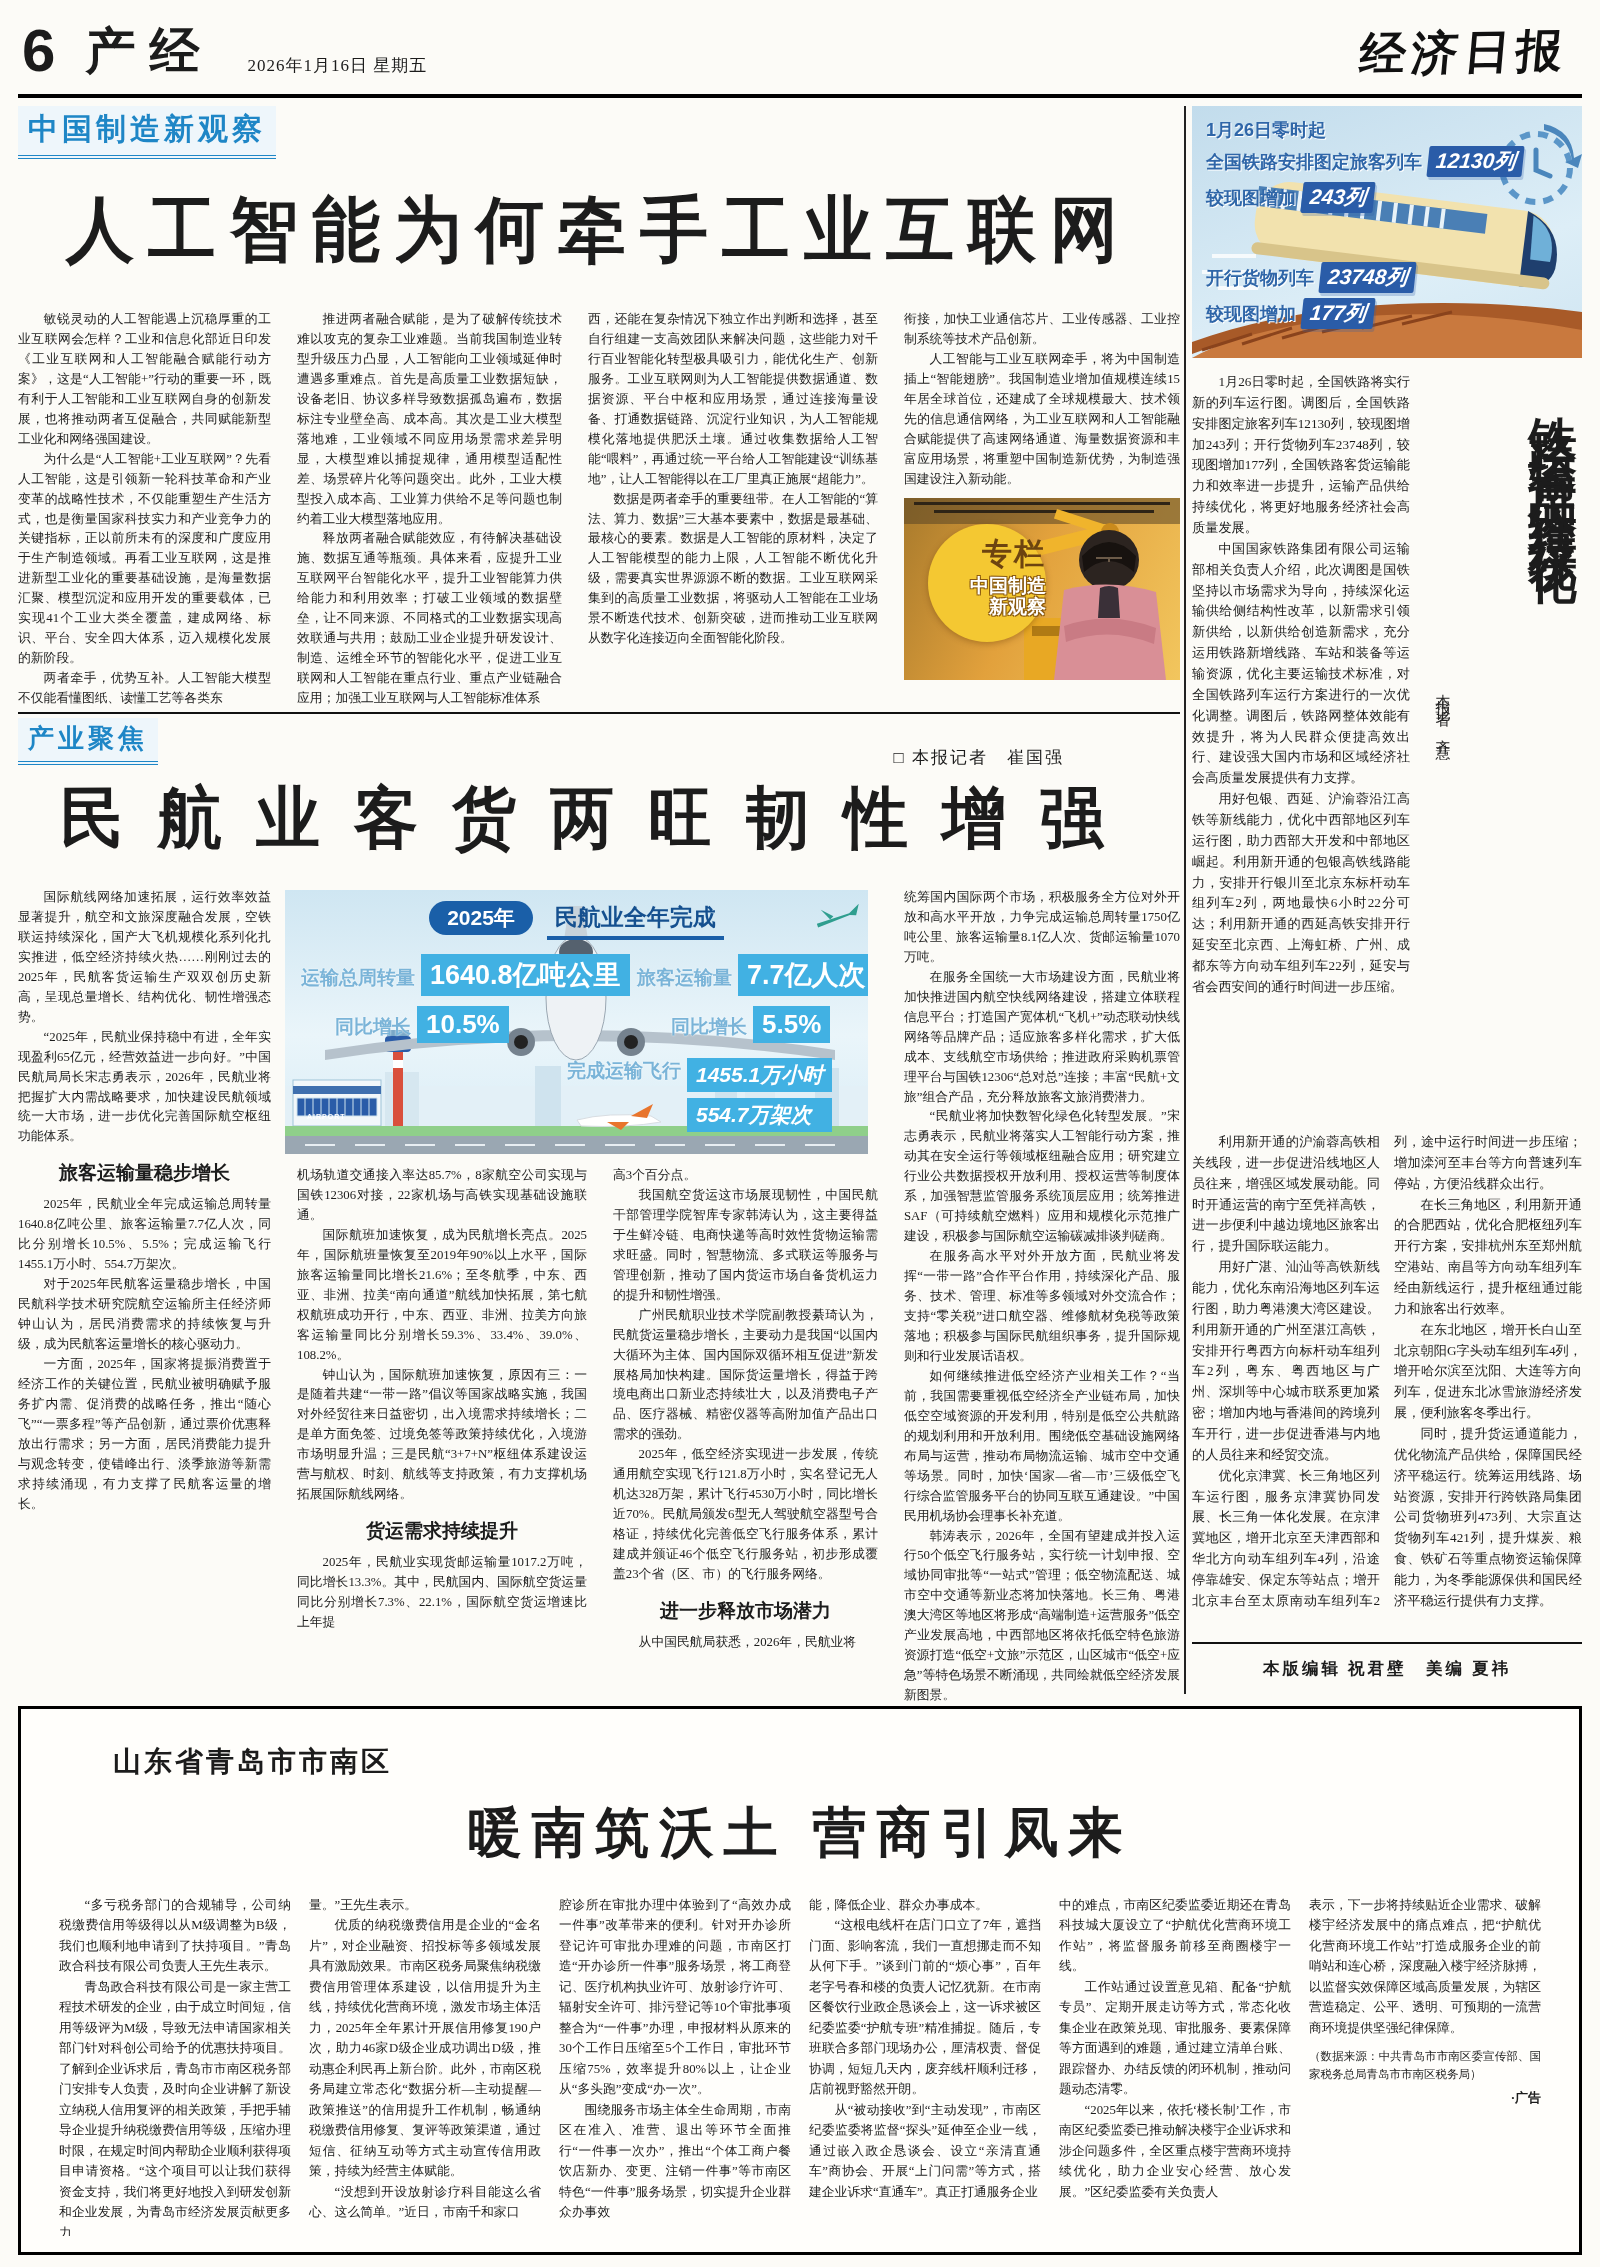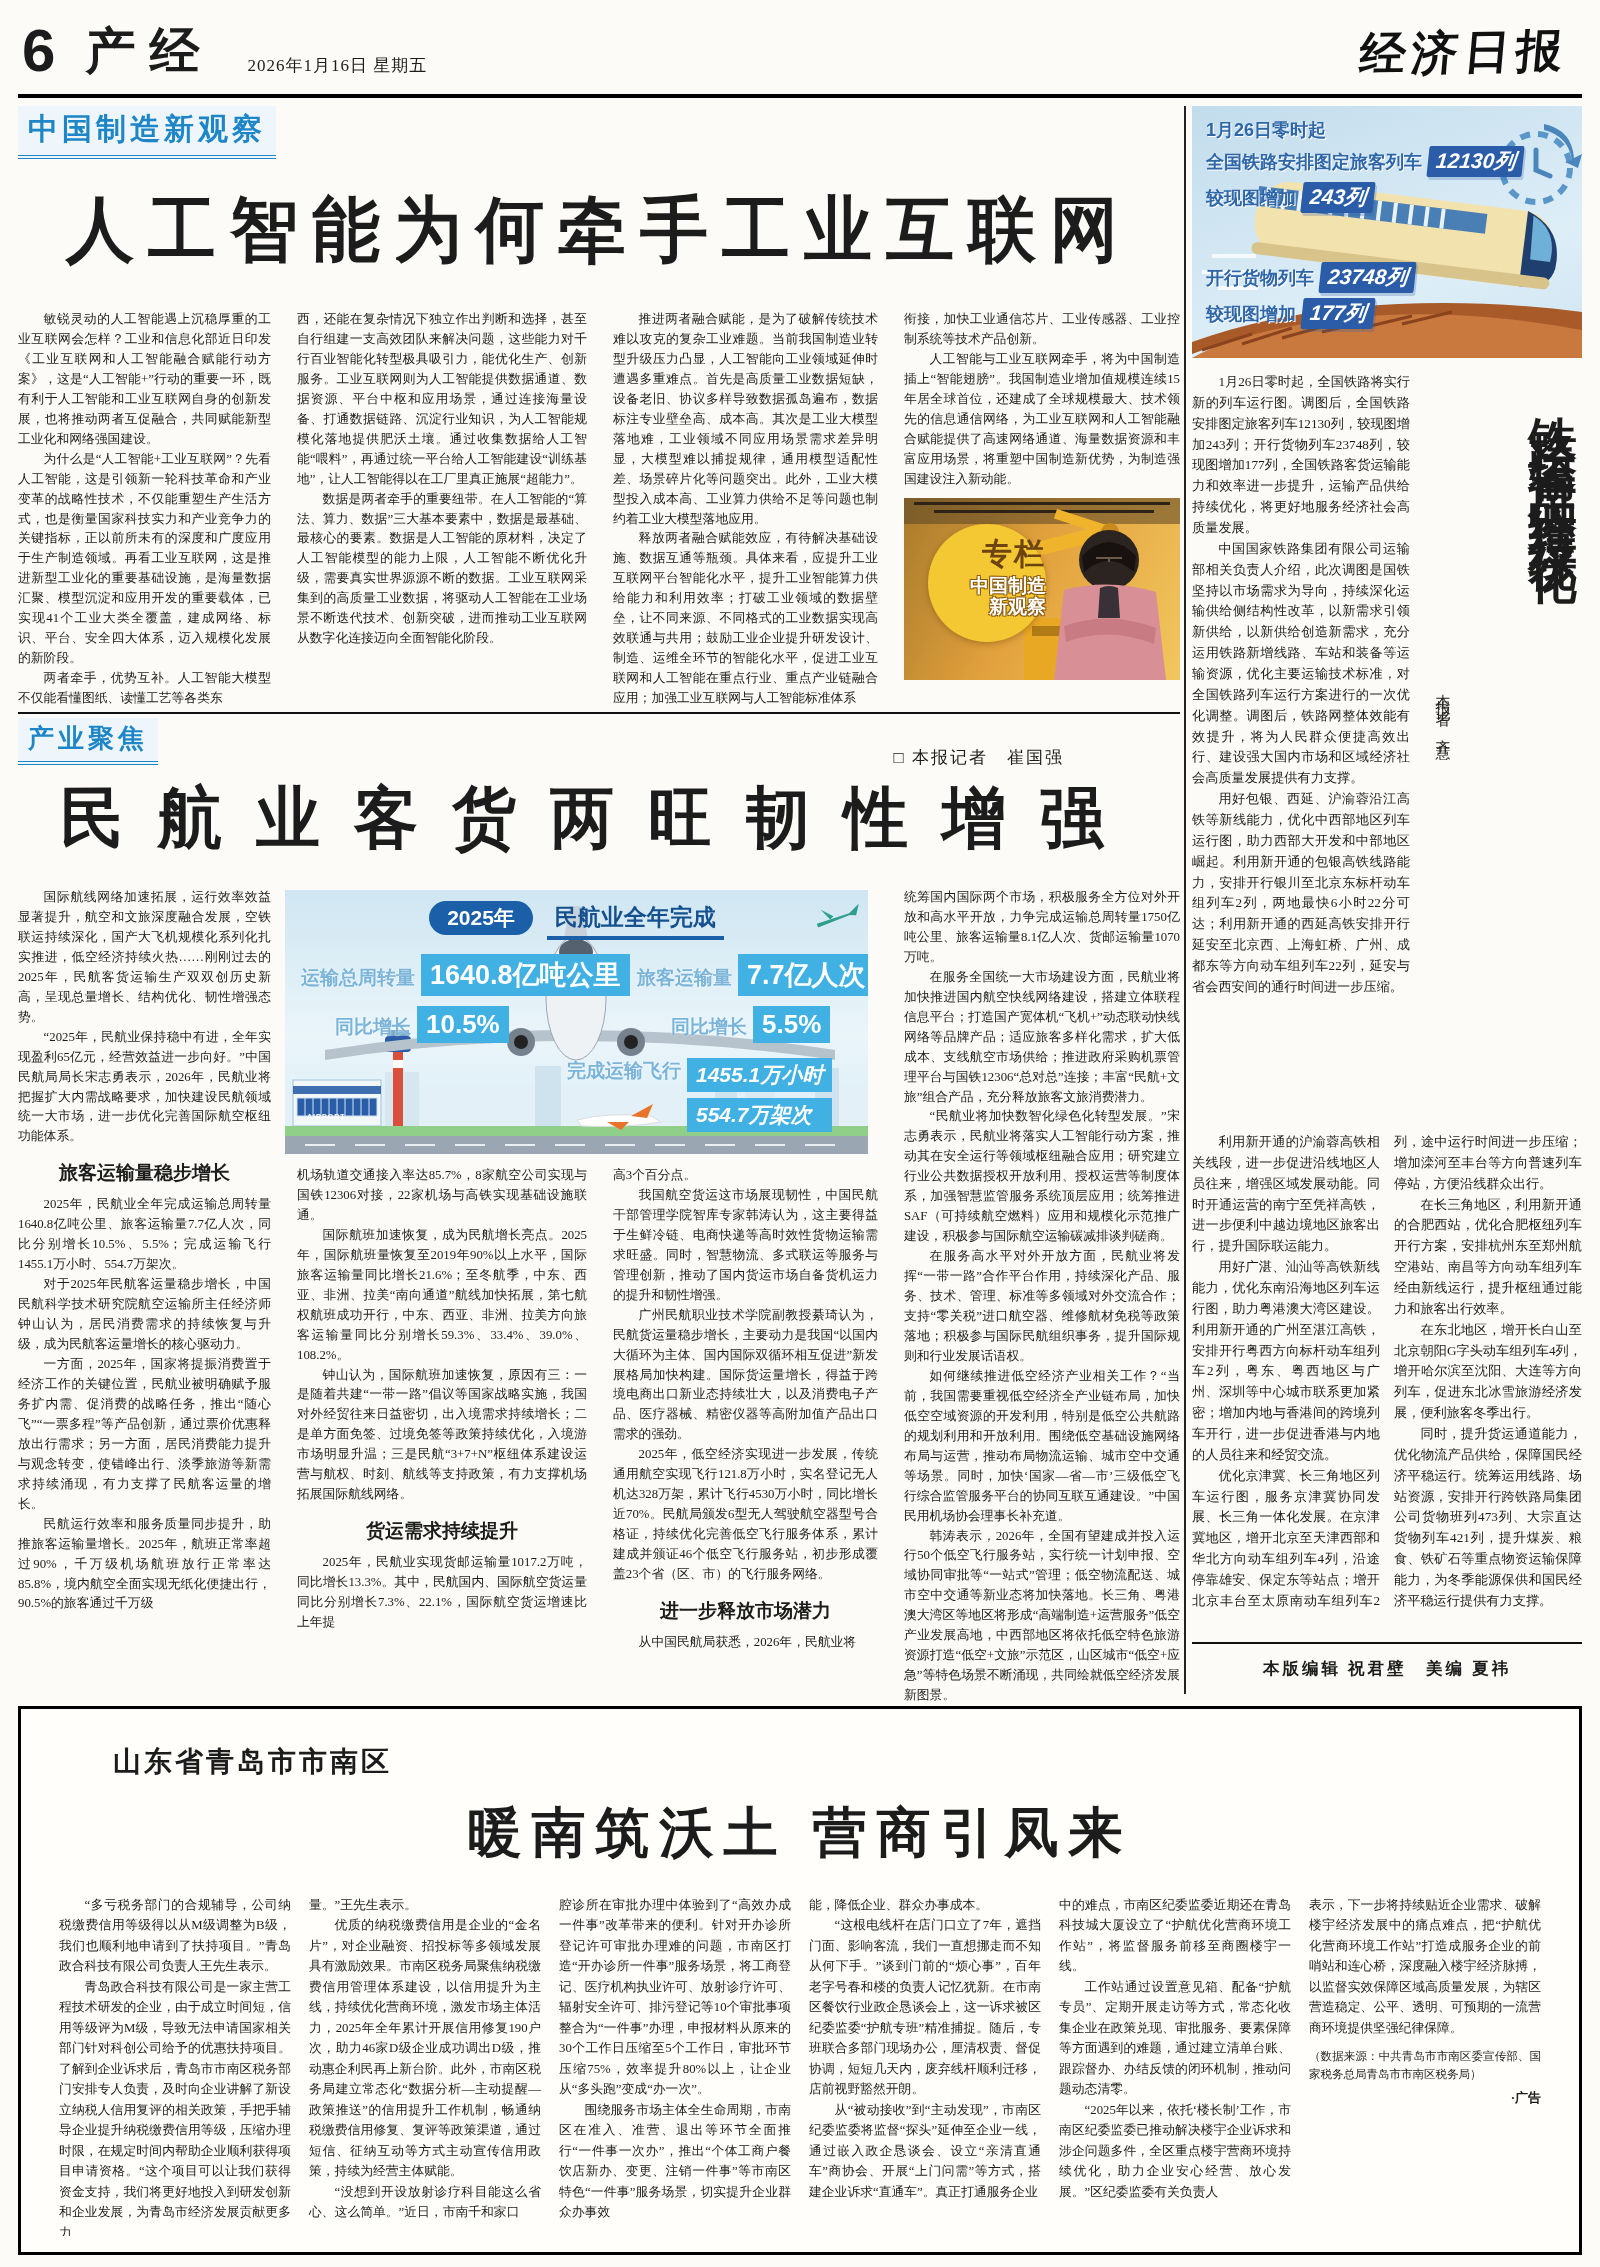--- a/index.html
+++ b/index.html
@@ -119,27 +119,27 @@
 
   <section class="main-art">
     <div class="label-blue">中国制造新观察</div>
     <h1>人工智能为何牵手工业互联网</h1>
     <div class="cols">
       <div class="col c1">
           <p>敏锐灵动的人工智能遇上沉稳厚重的工业互联网会怎样？工业和信息化部近日印发《工业互联网和人工智能融合赋能行动方案》，这是“人工智能+”行动的重要一环，既有利于人工智能和工业互联网自身的创新发展，也将推动两者互促融合，共同赋能新型工业化和网络强国建设。</p>
           <p>为什么是“人工智能+工业互联网”？先看人工智能，这是引领新一轮科技革命和产业变革的战略性技术，不仅能重塑生产生活方式，也是衡量国家科技实力和产业竞争力的关键指标，正以前所未有的深度和广度应用于生产制造领域。再看工业互联网，这是推进新型工业化的重要基础设施，是海量数据汇聚、模型沉淀和应用开发的重要载体，已实现41个工业大类全覆盖，建成网络、标识、平台、安全四大体系，迈入规模化发展的新阶段。</p>
           <p>两者牵手，优势互补。人工智能大模型不仅能看懂图纸、读懂工艺等各类东</p>
         </div>
+      <div class="col c3">
+          <p>推进两者融合赋能，是为了破解传统技术难以攻克的复杂工业难题。当前我国制造业转型升级压力凸显，人工智能向工业领域延伸时遭遇多重难点。首先是高质量工业数据短缺，设备老旧、协议多样导致数据孤岛遍布，数据标注专业壁垒高、成本高。其次是工业大模型落地难，工业领域不同应用场景需求差异明显，大模型难以捕捉规律，通用模型适配性差、场景碎片化等问题突出。此外，工业大模型投入成本高、工业算力供给不足等问题也制约着工业大模型落地应用。</p>
+          <p>释放两者融合赋能效应，有待解决基础设施、数据互通等瓶颈。具体来看，应提升工业互联网平台智能化水平，提升工业智能算力供给能力和利用效率；打破工业领域的数据壁垒，让不同来源、不同格式的工业数据实现高效联通与共用；鼓励工业企业提升研发设计、制造、运维全环节的智能化水平，促进工业互联网和人工智能在重点行业、重点产业链融合应用；加强工业互联网与人工智能标准体系</p>
+        </div>
       <div class="col c2">
           <p class="ni">西，还能在复杂情况下独立作出判断和选择，甚至自行组建一支高效团队来解决问题，这些能力对千行百业智能化转型极具吸引力，能优化生产、创新服务。工业互联网则为人工智能提供数据通道、数据资源、平台中枢和应用场景，通过连接海量设备、打通数据链路、沉淀行业知识，为人工智能规模化落地提供肥沃土壤。通过收集数据给人工智能“喂料”，再通过统一平台给人工智能建设“训练基地”，让人工智能得以在工厂里真正施展“超能力”。</p>
           <p>数据是两者牵手的重要纽带。在人工智能的“算法、算力、数据”三大基本要素中，数据是最基础、最核心的要素。数据是人工智能的原材料，决定了人工智能模型的能力上限，人工智能不断优化升级，需要真实世界源源不断的数据。工业互联网采集到的高质量工业数据，将驱动人工智能在工业场景不断迭代技术、创新突破，进而推动工业互联网从数字化连接迈向全面智能化阶段。</p>
-        </div>
-      <div class="col c3">
-          <p>推进两者融合赋能，是为了破解传统技术难以攻克的复杂工业难题。当前我国制造业转型升级压力凸显，人工智能向工业领域延伸时遭遇多重难点。首先是高质量工业数据短缺，设备老旧、协议多样导致数据孤岛遍布，数据标注专业壁垒高、成本高。其次是工业大模型落地难，工业领域不同应用场景需求差异明显，大模型难以捕捉规律，通用模型适配性差、场景碎片化等问题突出。此外，工业大模型投入成本高、工业算力供给不足等问题也制约着工业大模型落地应用。</p>
-          <p>释放两者融合赋能效应，有待解决基础设施、数据互通等瓶颈。具体来看，应提升工业互联网平台智能化水平，提升工业智能算力供给能力和利用效率；打破工业领域的数据壁垒，让不同来源、不同格式的工业数据实现高效联通与共用；鼓励工业企业提升研发设计、制造、运维全环节的智能化水平，促进工业互联网和人工智能在重点行业、重点产业链融合应用；加强工业互联网与人工智能标准体系</p>
         </div>
       <div class="col c4">
         <div>
             <p class="ni">衔接，加快工业通信芯片、工业传感器、工业控制系统等技术产品创新。</p>
             <p>人工智能与工业互联网牵手，将为中国制造插上“智能翅膀”。我国制造业增加值规模连续15年居全球首位，还建成了全球规模最大、技术领先的信息通信网络，为工业互联网和人工智能融合赋能提供了高速网络通道、海量数据资源和丰富应用场景，将重塑中国制造新优势，为制造强国建设注入新动能。</p>
           </div>
         <div class="photo">
           <svg width="276" height="182" viewBox="0 0 276 182">
             <rect x="0" y="0" width="276" height="26" fill="#5a4526" opacity="0.55"></rect>
             <rect x="10" y="4" width="256" height="3" fill="#2e2416"></rect>
@@ -173,21 +173,20 @@
     <div class="byline">□ 本报记者　崔国强</div>
     <h2>民航业客货两旺韧性增强</h2>
     <div class="av-body">
       <div class="col c1">
           <p>国际航线网络加速拓展，运行效率效益显著提升，航空和文旅深度融合发展，空铁联运持续深化，国产大飞机规模化系列化扎实推进，低空经济持续火热……刚刚过去的2025年，民航客货运输生产双双创历史新高，呈现总量增长、结构优化、韧性增强态势。</p>
           <p>“2025年，民航业保持稳中有进，全年实现盈利65亿元，经营效益进一步向好。”中国民航局局长宋志勇表示，2026年，民航业将把握扩大内需战略要求，加快建设民航领域统一大市场，进一步优化完善国际航空枢纽功能体系。</p>
           <div class="subhead">旅客运输量稳步增长</div>
           <p>2025年，民航业全年完成运输总周转量1640.8亿吨公里、旅客运输量7.7亿人次，同比分别增长10.5%、5.5%；完成运输飞行1455.1万小时、554.7万架次。</p>
           <p>对于2025年民航客运量稳步增长，中国民航科学技术研究院航空运输所主任经济师钟山认为，居民消费需求的持续恢复与升级，成为民航客运量增长的核心驱动力。</p>
           <p>一方面，2025年，国家将提振消费置于经济工作的关键位置，民航业被明确赋予服务扩内需、促消费的战略任务，推出“随心飞”“一票多程”等产品创新，通过票价优惠释放出行需求；另一方面，居民消费能力提升与观念转变，使错峰出行、淡季旅游等新需求持续涌现，有力支撑了民航客运量的增长。</p>
-          <p>民航运行效率和服务质量同步提升，助推旅客运输量增长。2025年，航班正常率超过90%，千万级机场航班放行正常率达85.8%，境内航空全面实现无纸化便捷出行，90.5%的旅客通过千万级</p>
         </div>
       <div class="col c2">
         <div class="spacer"></div>
         <div>
             <p class="ni">机场轨道交通接入率达85.7%，8家航空公司实现与国铁12306对接，22家机场与高铁实现基础设施联通。</p>
             <p>国际航班加速恢复，成为民航增长亮点。2025年，国际航班量恢复至2019年90%以上水平，国际旅客运输量同比增长21.6%；至冬航季，中东、西亚、非洲、拉美“南向通道”航线加快拓展，第七航权航班成功开行，中东、西亚、非洲、拉美方向旅客运输量同比分别增长59.3%、33.4%、39.0%、108.2%。</p>
             <p>钟山认为，国际航班加速恢复，原因有三：一是随着共建“一带一路”倡议等国家战略实施，我国对外经贸往来日益密切，出入境需求持续增长；二是单方面免签、过境免签等政策持续优化，入境游市场明显升温；三是民航“3+7+N”枢纽体系建设运营与航权、时刻、航线等支持政策，有力支撑机场拓展国际航线网络。</p>
             <div class="subhead">货运需求持续提升</div>
             <p>2025年，民航业实现货邮运输量1017.2万吨，同比增长13.3%。其中，民航国内、国际航空货运量同比分别增长7.3%、22.1%，国际航空货运增速比上年提</p>
           </div>

